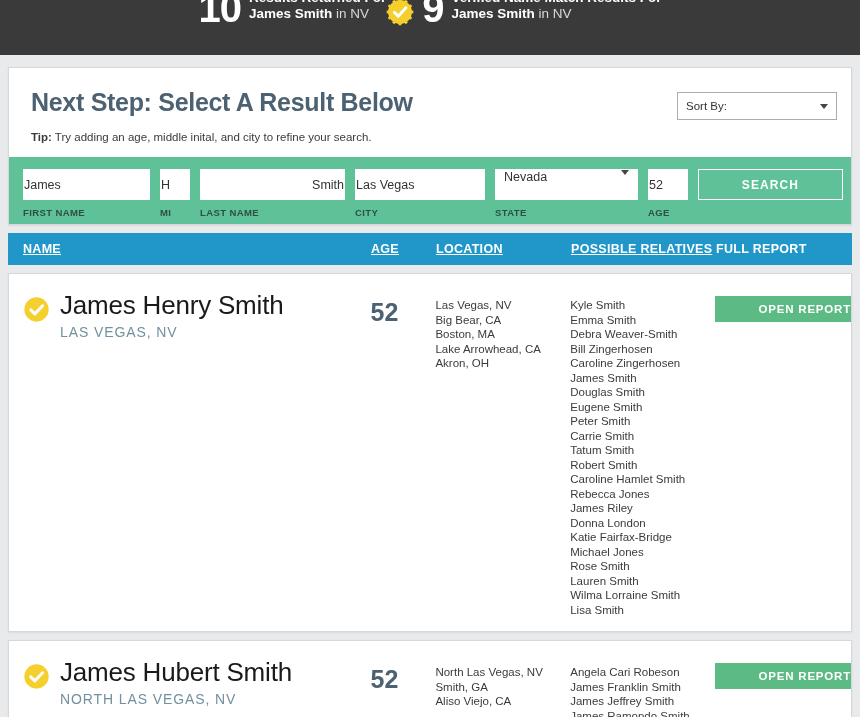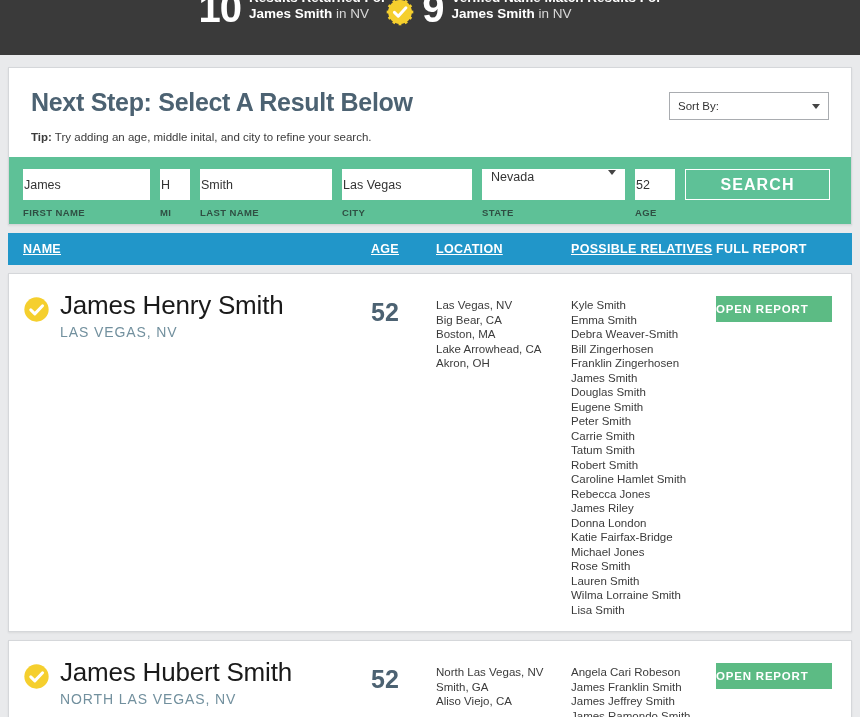--- a/index.html
+++ b/index.html
@@ -67,21 +67,21 @@
     border: 1px solid #d5d7da;
     box-shadow: 0 1px 2px rgba(0,0,0,0.07);
   }
 
   .head-card { padding: 0; }
 
   .head-inner {
     display: flex;
     justify-content: space-between;
     align-items: flex-start;
-    padding: 20px 22px 14px 22px;
+    padding: 20px 14px 14px 22px;
   }
   .page-title {
     font-size: 25px;
     font-weight: bold;
     color: #4c6272;
     letter-spacing: -0.3px;
   }
   .tip {
     margin-top: 14px;
     font-size: 11.5px;
@@ -130,21 +130,21 @@
   }
   .field .lbl {
     font-size: 9.5px;
     font-weight: bold;
     color: #2f4f43;
     letter-spacing: 0.4px;
     margin-top: 7px;
   }
   .f-first input { width: 127px; }
   .f-mi input { width: 30px; text-align: left; }
-  .f-last input { width: 132px; }
+  .f-last input { width: 145px; text-align: right; }
   .f-city input { width: 130px; }
   .f-age input { width: 40px; }
 
   .sel-wrap {
     width: 143px;
     height: 31px;
     background: #ffffff;
     border: 1px solid #ffffff;
     display: flex;
     align-items: flex-start;
@@ -153,21 +153,21 @@
     font-size: 12.5px;
     color: #333;
   }
 
   .search-btn {
     width: 145px;
     height: 31px;
     background: transparent;
     border: 1px solid #ffffff;
     color: #ffffff;
-    font-size: 16px;
+    font-size: 12px;
     font-weight: bold;
     letter-spacing: 1.1px;
     cursor: pointer;
     font-family: "Liberation Sans", sans-serif;
   }
 
   
   .table-head {
     background: #2196c9;
     height: 32px;
@@ -229,24 +229,24 @@
   .col-rel { width: 145px; padding-top: 6px; }
   .mini-line {
     font-size: 11.5px;
     color: #3b3b3b;
     line-height: 14.5px;
     white-space: nowrap;
   }
   .col-report { flex: 1; padding-top: 4px; }
   .open-report {
     display: block;
-    width: 116px;
+    width: 136px;
     height: 26px;
     line-height: 26px;
-    text-align: left;
+    text-align: right;
     background: #5cbb84;
     color: #ffffff;
     font-size: 11.5px;
     font-weight: bold;
     letter-spacing: 0.8px;
     border: none;
     cursor: pointer;
     font-family: "Liberation Sans", sans-serif;
   }
   .card-2 { padding-bottom: 0; }
@@ -384,21 +384,21 @@
       <div class="mini-line">Boston, MA</div>
       <div class="mini-line">Lake Arrowhead, CA</div>
       <div class="mini-line">Akron, OH</div>
     </div>
 
     <div class="col-rel">
       <div class="mini-line">Kyle Smith</div>
       <div class="mini-line">Emma Smith</div>
       <div class="mini-line">Debra Weaver-Smith</div>
       <div class="mini-line">Bill Zingerhosen</div>
-      <div class="mini-line">Franklin Zingerhosen</div>
+      <div class="mini-line">Caroline Zingerhosen</div>
       <div class="mini-line">James Smith</div>
       <div class="mini-line">Douglas Smith</div>
       <div class="mini-line">Eugene Smith</div>
       <div class="mini-line">Peter Smith</div>
       <div class="mini-line">Carrie Smith</div>
       <div class="mini-line">Tatum Smith</div>
       <div class="mini-line">Robert Smith</div>
       <div class="mini-line">Caroline Hamlet Smith</div>
       <div class="mini-line">Rebecca Jones</div>
       <div class="mini-line">James Riley</div>

